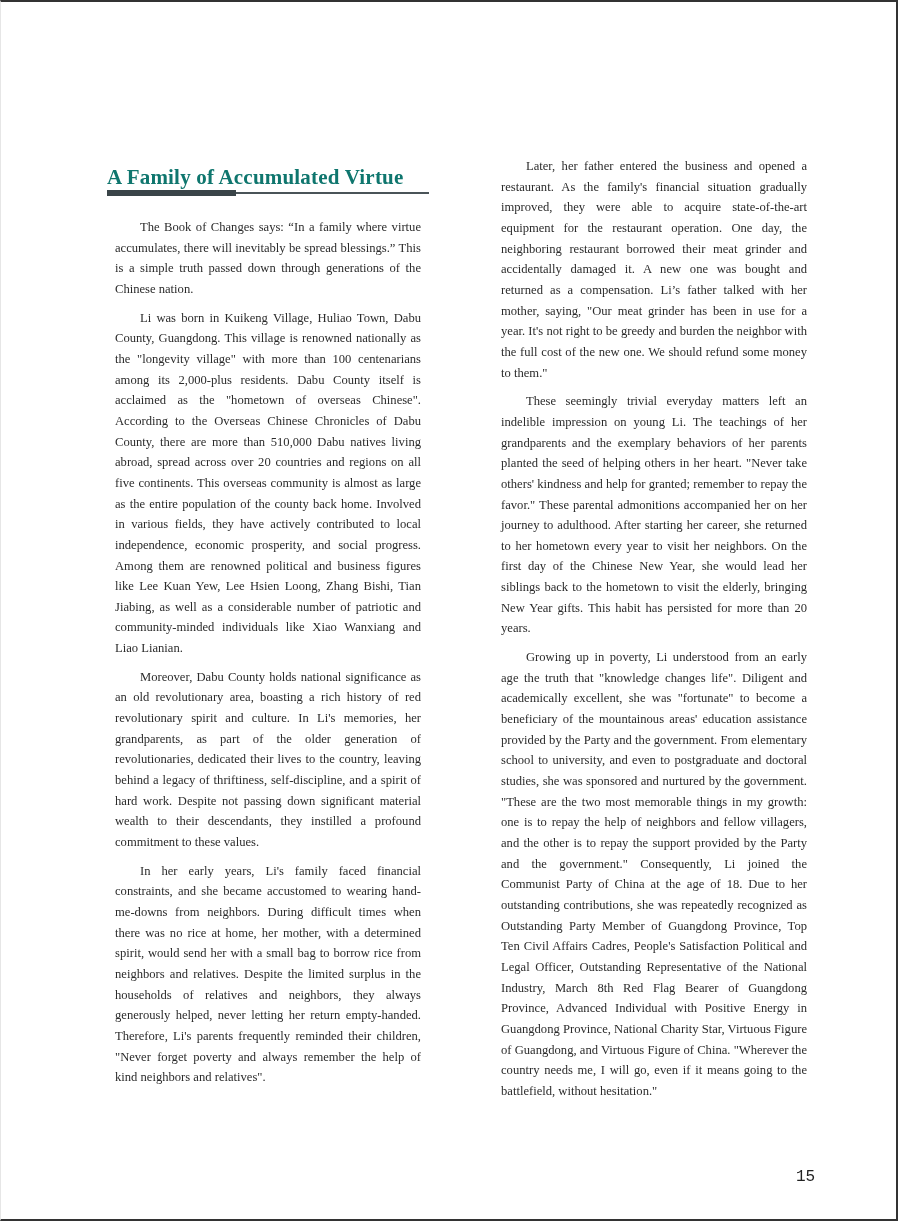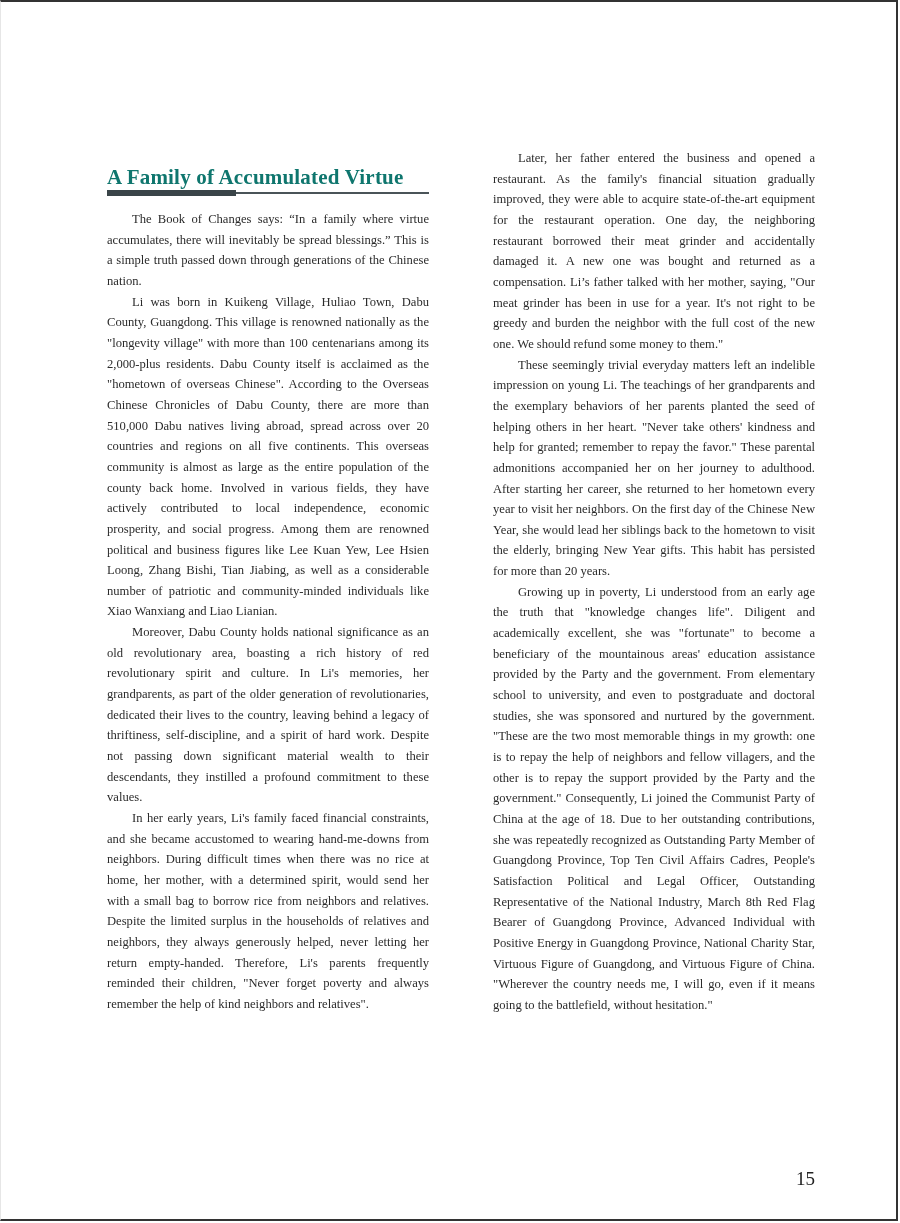--- a/index.html
+++ b/index.html
@@ -14,39 +14,39 @@
   .col {
     position: absolute;
     font-family: "Liberation Serif", "DejaVu Serif", serif;
     font-size: 12.6px;
     line-height: 20.65px;
     color: #2b2b2b;
     text-align: justify;
   }
   .col-left { left: 106px; top: 207px; width: 322px; }
   .col-right { left: 492px; top: 146px; width: 322px; }
-  .col p { margin: 0; text-indent: 25px; }
+  .col p { margin: 8px; text-indent: 25px; }
   .title {
     position: absolute; left: 106px; top: 146px; width: 330px;
     font-family: "Liberation Serif", "DejaVu Serif", serif;
     font-weight: bold; font-size: 21px; line-height: 30px;
     color: #0f766e; letter-spacing: 0.2px; white-space: nowrap;
   }
   .rule-thick {
     position: absolute; left: 106px; top: 188px; width: 129px; height: 6px;
     background: #3a4448;
   }
   .rule-thin {
     position: absolute; left: 235px; top: 190px; width: 193px; height: 2px;
     background: #4a5458;
   }
   .page-number {
     position: absolute; left: 795px; top: 1166px;
-    font-family: Liberation Serif, serif;
-    font-size: 19px; color: #222;
+    font-family: Liberation Mono, monospace;
+    font-size: 16px; color: #222;
   }
 </style>
 </head>
 <body>
 
 <div class="page">
 
   <h1 class="title">A Family of Accumulated Virtue</h1>
   <div class="rule-thick"></div>
   <div class="rule-thin"></div>

